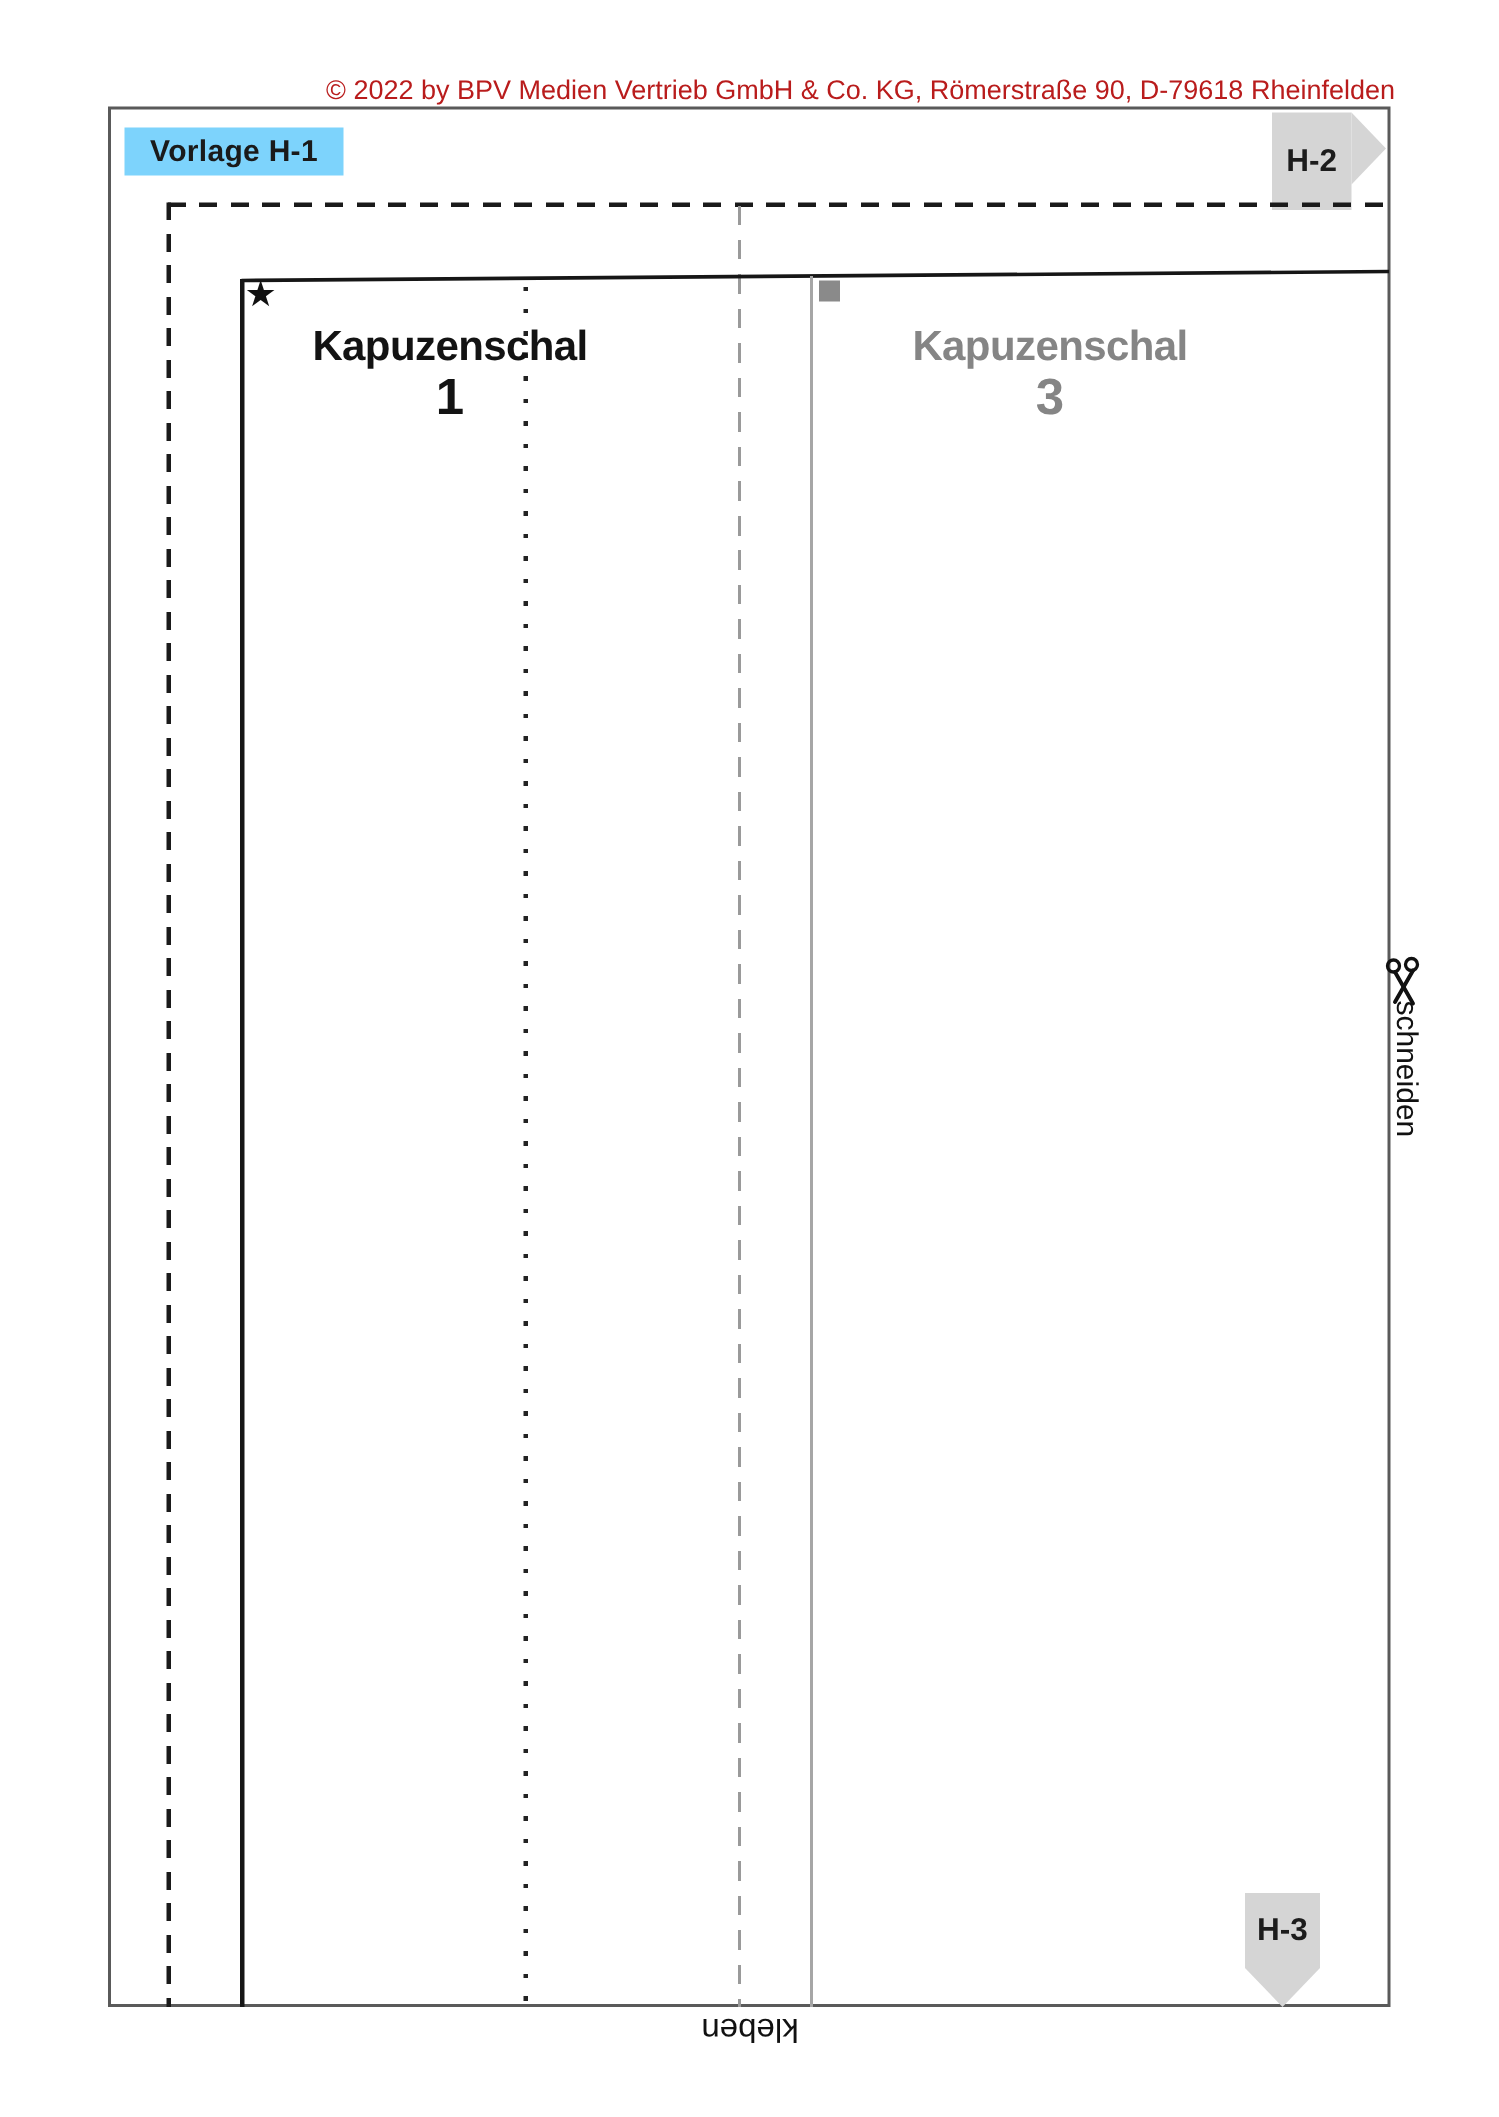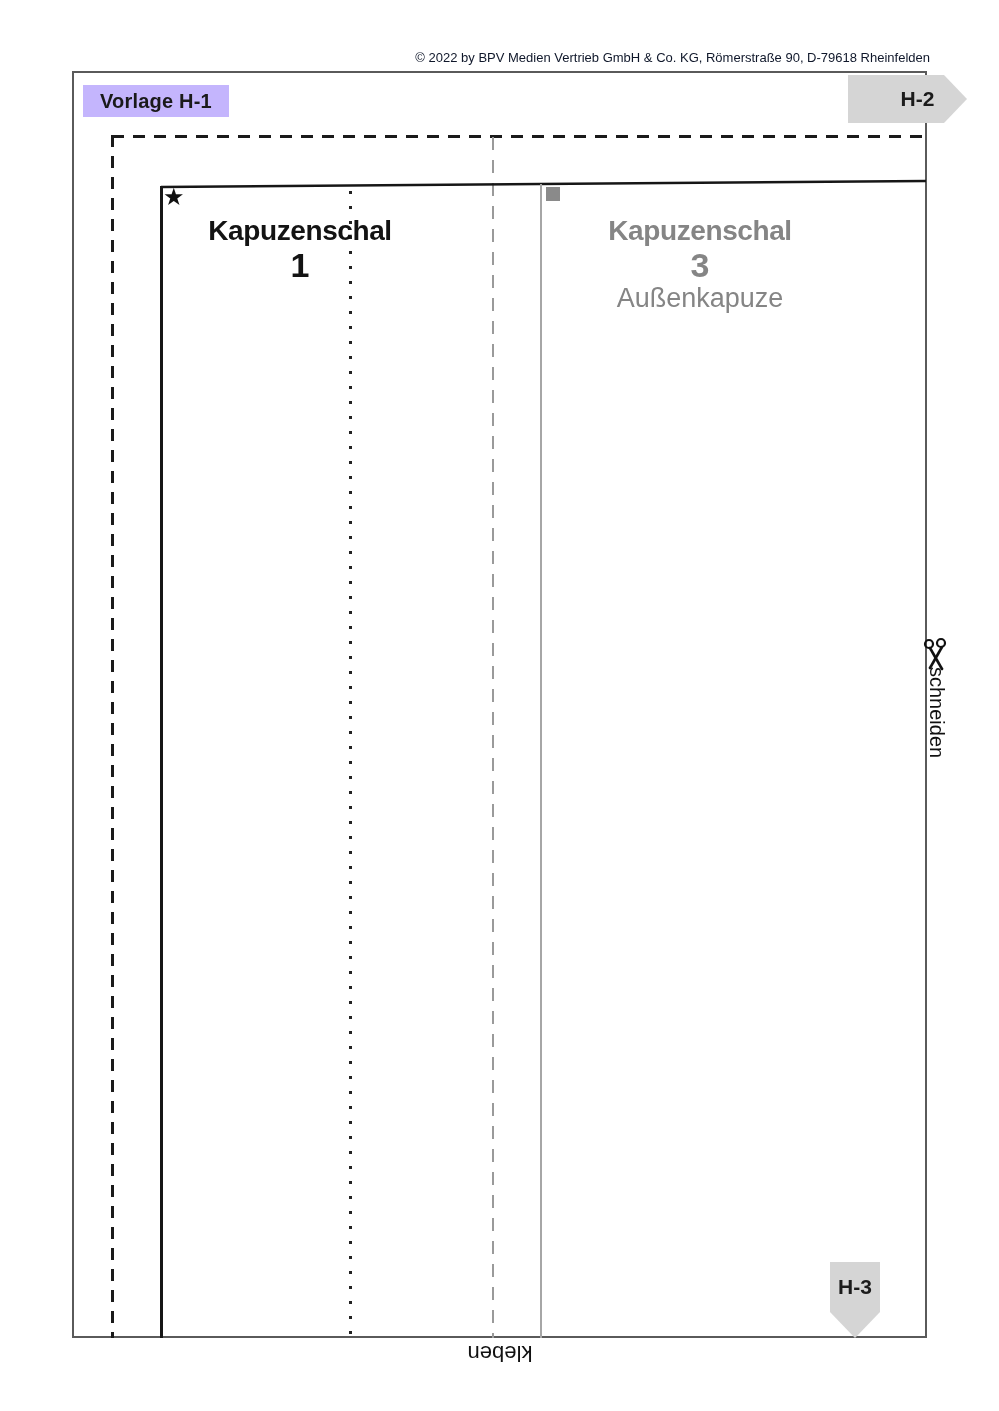--- a/index.html
+++ b/index.html
@@ -2,36 +2,36 @@
 <html><head>
 <meta charset="utf-8">
 <style>
   html,body{margin:0;padding:0;background:#fff;}
   .page{
     position:relative;width:999px;height:1411px;background:#ffffff;overflow:hidden;
     font-family:"Liberation Sans",sans-serif;color:#111;
   }
   
   .copyright{
-    position:absolute;top:50px;right:69px;font-size:13px;color:#0f172a;letter-spacing:0;
+    position:absolute;top:50px;right:69px;font-size:18px;color:#b91c1c;letter-spacing:0;
   }
   
   .outer-frame{
     position:absolute;left:72px;top:71px;width:855px;height:1267px;
     border:2px solid #5a5a5a;box-sizing:border-box;background:#fff;
   }
   
   .vorlage-box{
-    position:absolute;left:83px;top:85px;width:146px;height:32px;background:#c4b5fd;
+    position:absolute;left:83px;top:85px;width:146px;height:32px;background:#7dd3fc;
     display:flex;align-items:center;justify-content:center;
   }
   .vorlage-box span{font-weight:bold;font-size:20px;color:#1a1a1a;letter-spacing:0.2px;}
   
   .h2-arrow{position:absolute;left:848px;top:75px;display:flex;}
-  .h2-body{width:53px;height:48px;background:#d5d5d5;display:flex;align-items:center;justify-content:center;padding-left:43px;}
+  .h2-body{width:53px;height:65px;background:#d5d5d5;display:flex;align-items:center;justify-content:center;}
   .h2-tip{width:0;height:0;border-top:24.5px solid transparent;border-bottom:24.5px solid transparent;border-left:23px solid #d5d5d5;}
   .arrow-label{font-weight:bold;font-size:21px;color:#1c1c1c;}
   
   .h3-arrow{position:absolute;left:830px;top:1262px;display:flex;flex-direction:column;align-items:center;}
   .h3-body{width:50px;height:50px;background:#d5d5d5;display:flex;align-items:center;justify-content:center;}
   .h3-tip{width:0;height:0;border-left:25px solid transparent;border-right:25px solid transparent;border-top:26px solid #d5d5d5;}
   
   .dash-top{
     position:absolute;left:112px;top:135px;width:813px;height:2.5px;
     background:repeating-linear-gradient(90deg,#1a1a1a 0 12px,transparent 12px 21px);
@@ -110,21 +110,20 @@
   <div class="gray-square"></div>
 
   <div class="title-block tb-left">
     <div class="tb-title">Kapuzenschal</div>
     <div class="tb-number">1</div>
   </div>
 
   <div class="title-block tb-right">
     <div class="tb-title">Kapuzenschal</div>
     <div class="tb-number">3</div>
-    <div class="tb-subtitle">Außenkapuze</div>
   </div>
 
   <svg class="scissors" width="28" height="36" viewBox="0 0 28 36">
     <circle cx="7" cy="7" r="4" fill="none" stroke="#111" stroke-width="2.2"></circle>
     <circle cx="19" cy="6" r="4" fill="none" stroke="#111" stroke-width="2.2"></circle>
     <path d="M 8 11 L 20 32" stroke="#111" stroke-width="2.6" stroke-linecap="round"></path>
     <path d="M 20 10 L 8 31" stroke="#111" stroke-width="2.6" stroke-linecap="round"></path>
   </svg>
   <div class="schneiden">schneiden</div>
 

